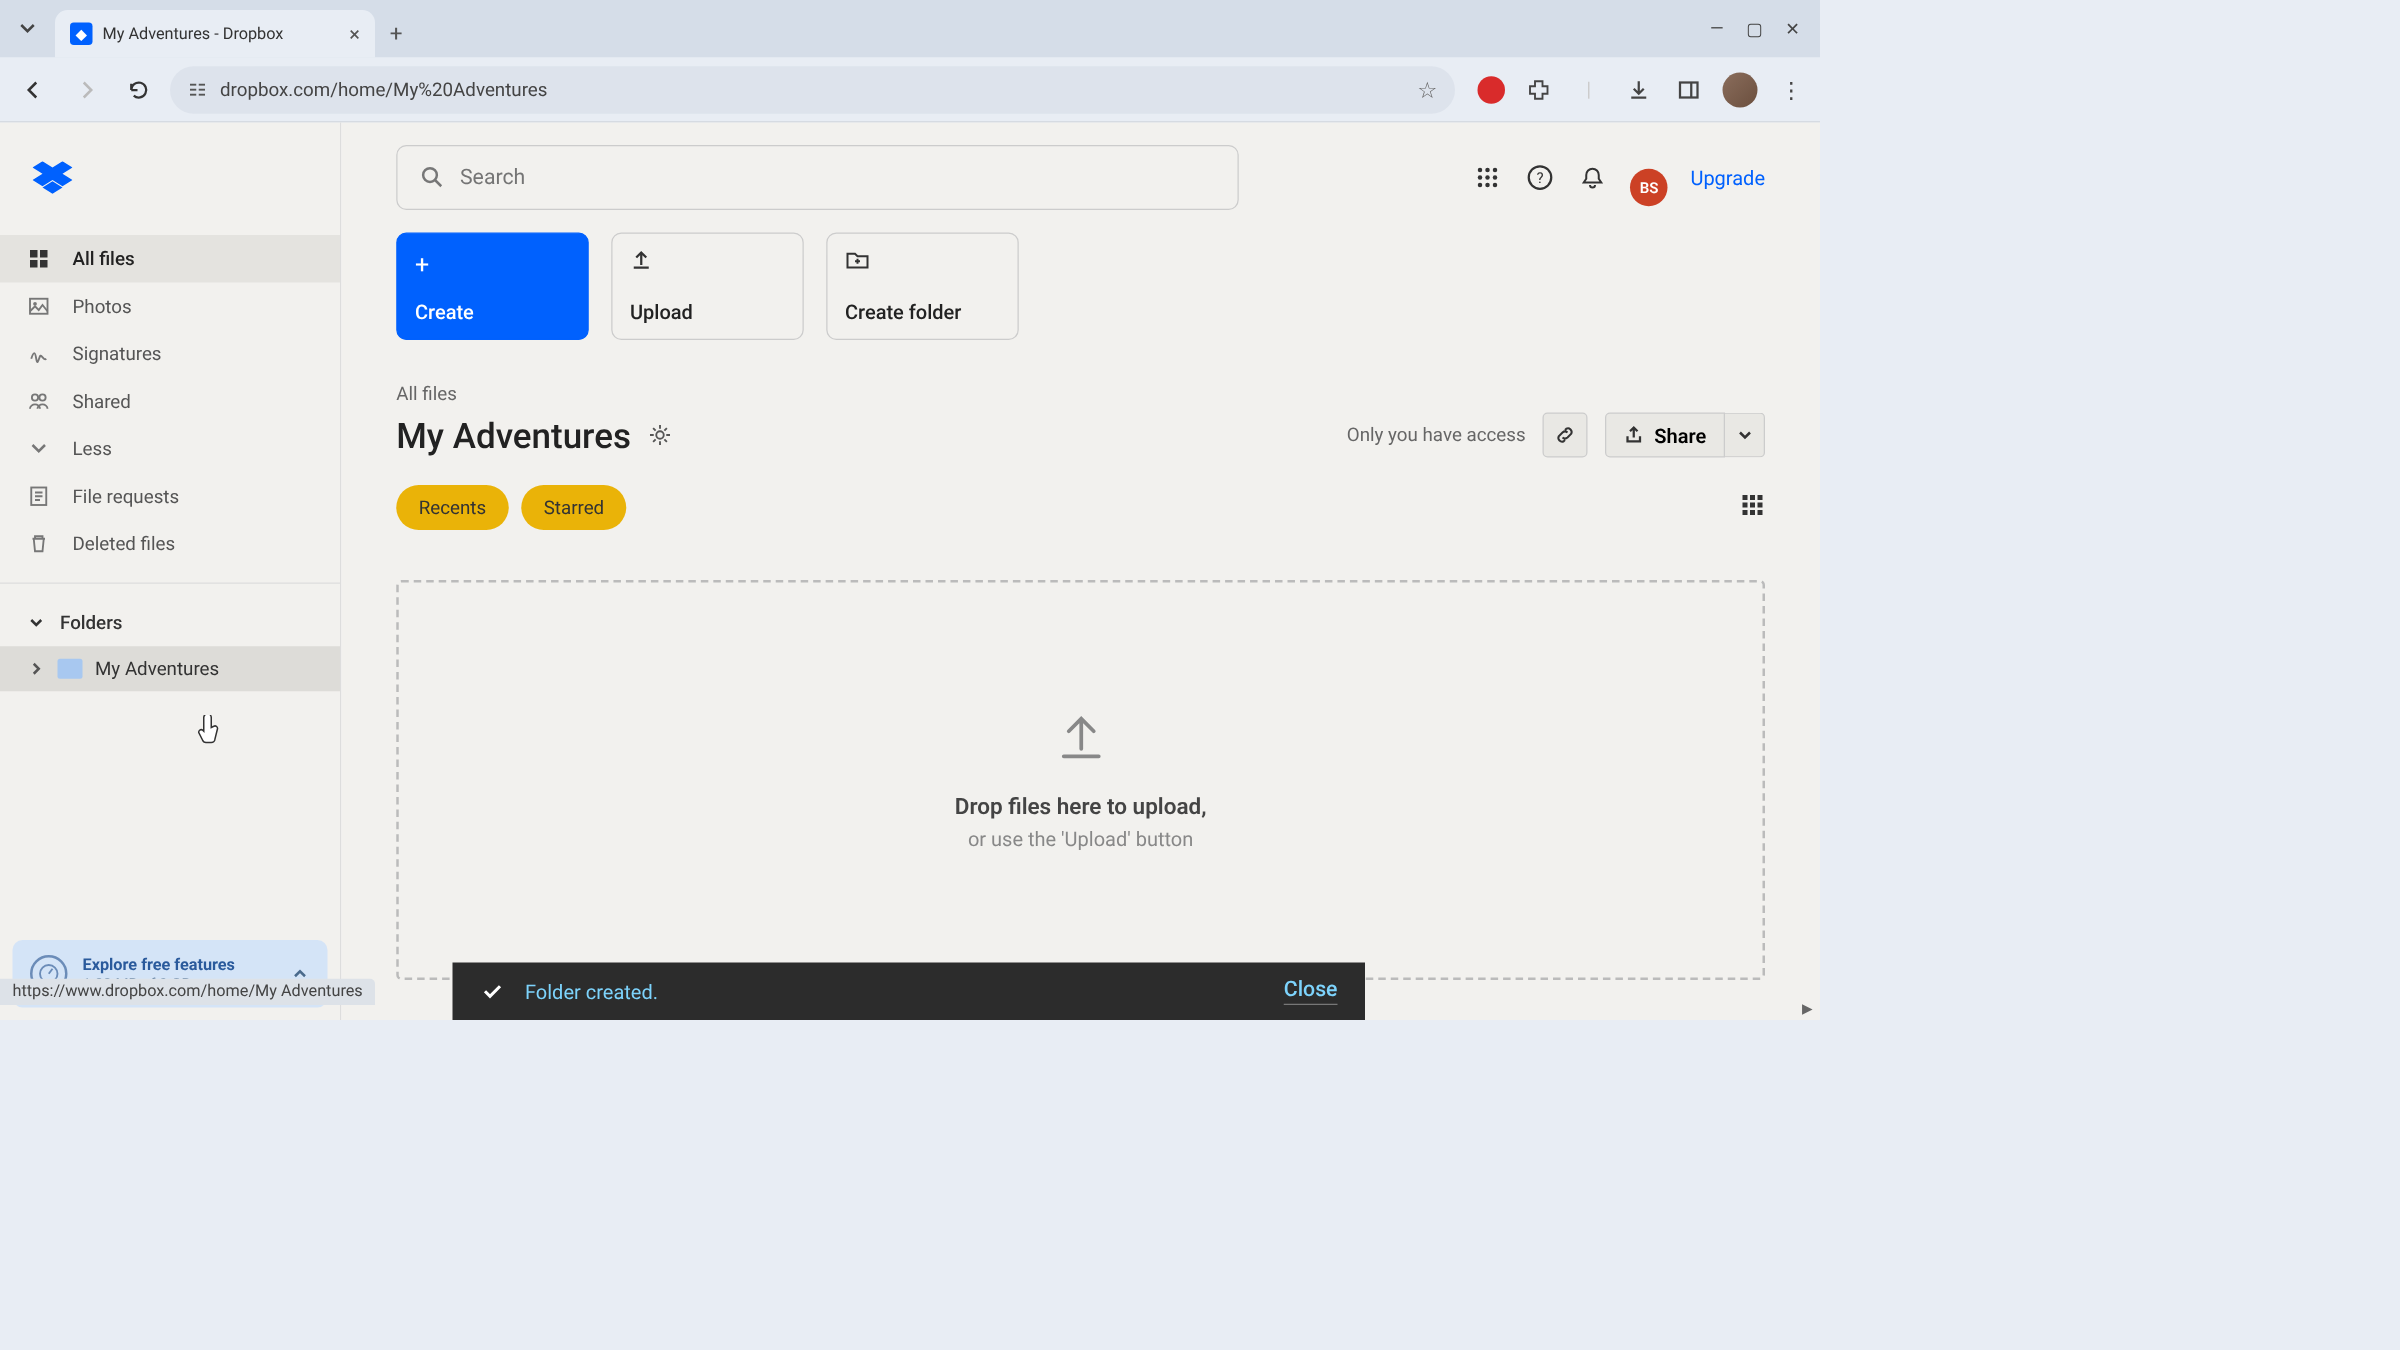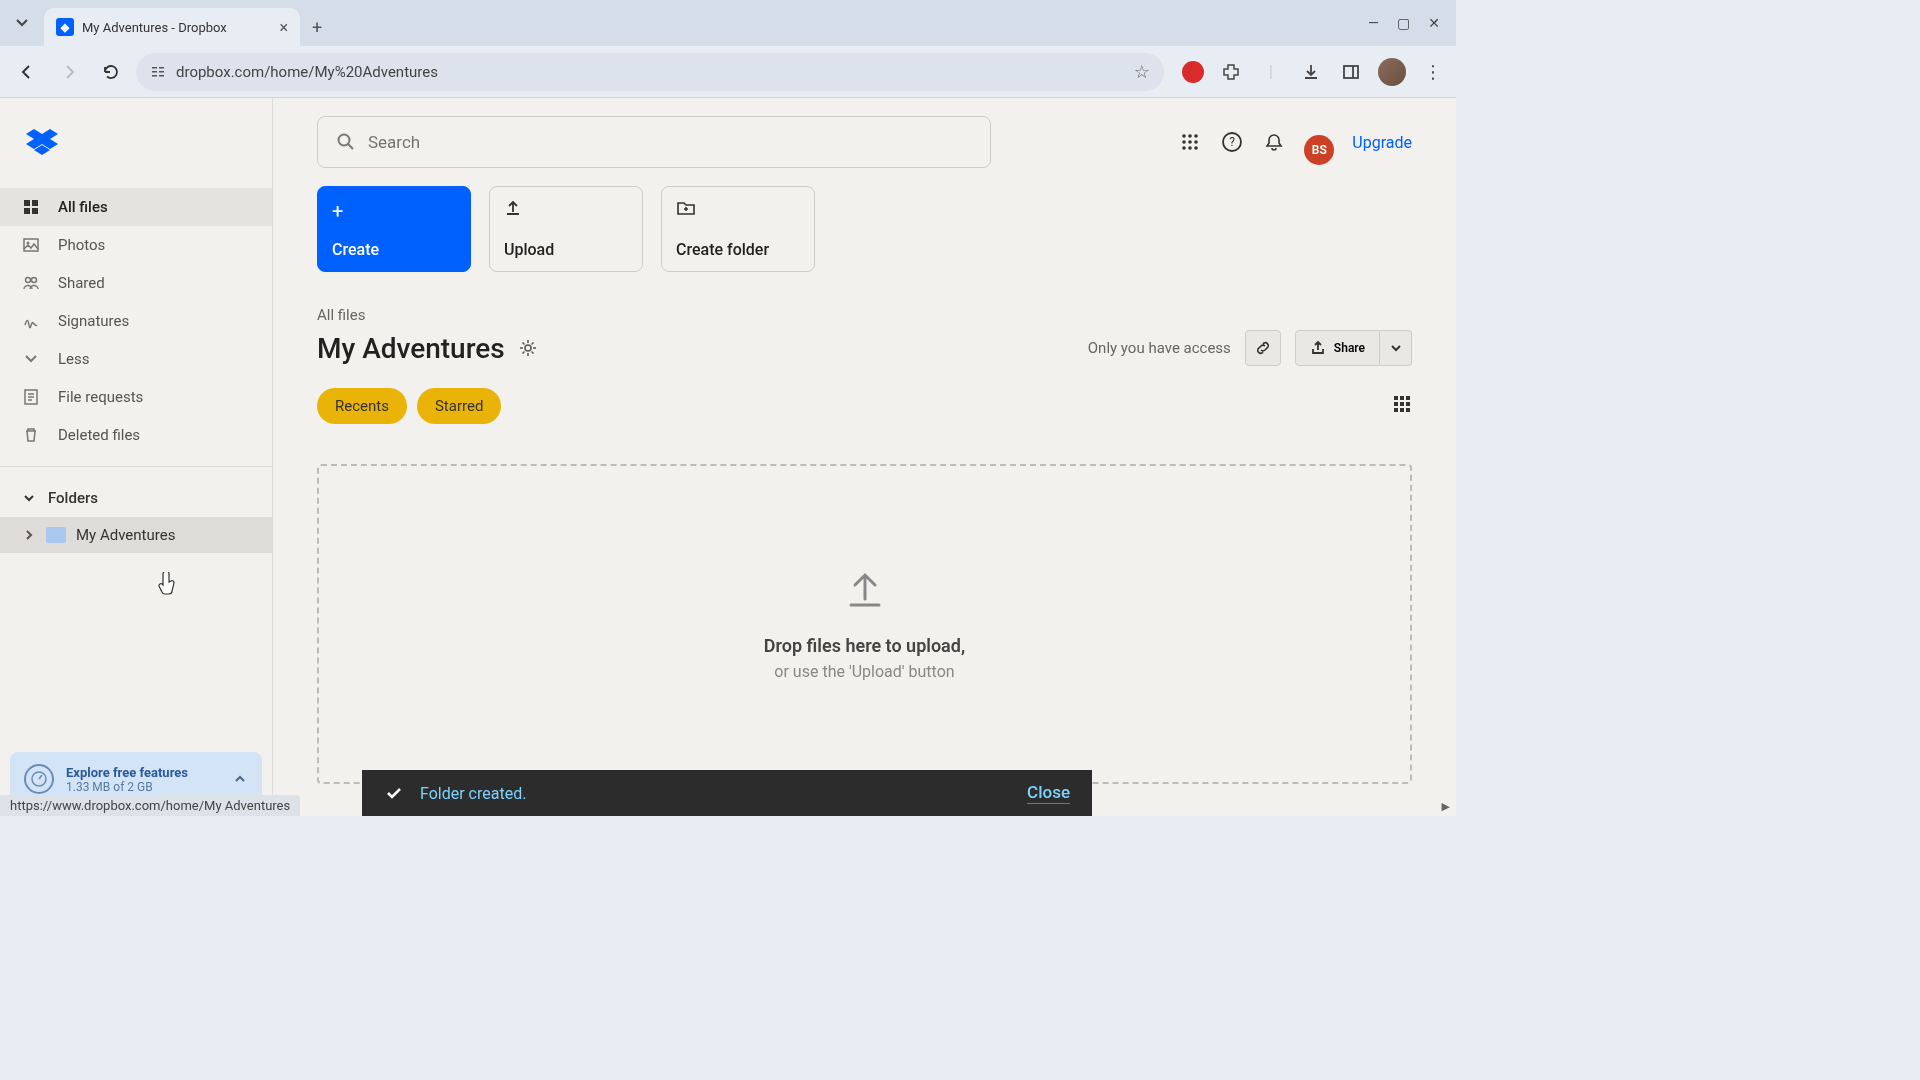--- a/index.html
+++ b/index.html
@@ -39,21 +39,21 @@
 .folders-header { display: flex; align-items: center; gap: 12px; padding: 10px 22px; font-size: 15px; color: #333; font-weight: 500; }
 .folder-item { display: flex; align-items: center; gap: 10px; padding: 9px 22px; font-size: 15px; color: #333; background: #dddcd8; }
 .folder-icon-sm { width: 20px; height: 16px; background: #a8c8f0; border-radius: 2px; }
 
 .explore-card { margin: auto 10px 10px 10px; background: #d4e4f7; border-radius: 8px; padding: 12px 14px; display: flex; align-items: center; gap: 12px; }
 .explore-icon { width: 30px; height: 30px; border: 2px solid #6b8cb8; border-radius: 50%; display: flex; align-items: center; justify-content: center; color: #6b8cb8; position: relative; }
 .explore-text { flex: 1; }
 .explore-title { font-size: 13px; font-weight: 700; color: #2a5a9c; }
 .explore-sub { font-size: 12px; color: #5a7a9c; }
 
-.status-hover { position: absolute; bottom: 0; left: 0; background: #dde2e8; padding: 3px 10px; font-size: 13px; color: #444; border-top-right-radius: 4px; z-index: 100; }
+.status-hover { position: absolute; bottom: 12px; left: 0; background: #dde2e8; padding: 3px 10px; font-size: 13px; color: #444; border-top-right-radius: 4px; z-index: 100; }
 
 
 .content { flex: 1; background: #f2f1ee; padding: 18px 44px 0 44px; overflow: hidden; position: relative; }
 .top-row { display: flex; align-items: center; gap: 18px; }
 .search-box { flex: 0 0 674px; height: 52px; border: 1px solid #ccc; border-radius: 8px; display: flex; align-items: center; padding: 0 18px; gap: 12px; background: #f2f1ee; }
 .search-box input { border: none; background: transparent; font-size: 17px; color: #777; outline: none; flex: 1; }
 .header-right { margin-left: auto; display: flex; align-items: center; gap: 18px; }
 .hdr-icon { width: 24px; height: 24px; display: flex; align-items: center; justify-content: center; color: #444; }
 .avatar-badge { width: 30px; height: 30px; border-radius: 50%; background: #cc4125; color: #fff; font-size: 12px; font-weight: 600; display: flex; align-items: center; justify-content: center; margin-top: 16px; }
 .upgrade-link { color: #0061fe; font-size: 16px; }
@@ -66,21 +66,21 @@
 .action-card:not(.primary) .card-label { color: #222; }
 .action-card:not(.primary) .card-icon { color: #444; }
 
 .breadcrumb { margin-top: 34px; font-size: 15px; color: #666; }
 .title-row { display: flex; align-items: center; margin-top: 6px; gap: 14px; }
 .folder-title { font-size: 28px; font-weight: 500; color: #222; }
 .gear { color: #555; }
 .title-right { margin-left: auto; display: flex; align-items: center; gap: 14px; }
 .access-text { font-size: 15px; color: #666; }
 .link-btn { width: 36px; height: 36px; border: 1px solid #ccc; background: #e9e8e4; display: flex; align-items: center; justify-content: center; border-radius: 4px; }
-.share-btn { height: 36px; border: 1px solid #ccc; background: #e9e8e4; display: flex; align-items: center; padding: 0 14px; gap: 8px; font-size: 12px; font-weight: 600; border-radius: 4px 0 0 4px; }
+.share-btn { height: 36px; border: 1px solid #ccc; background: #e9e8e4; display: flex; align-items: center; padding: 0 14px; gap: 8px; font-size: 16px; font-weight: 600; border-radius: 4px 0 0 4px; }
 .share-caret { width: 32px; height: 36px; border: 1px solid #ccc; border-left: none; background: #e9e8e4; display: flex; align-items: center; justify-content: center; border-radius: 0 4px 4px 0; }
 
 .filter-row { display: flex; align-items: center; gap: 10px; margin-top: 22px; }
 .pill { background: #eab308; border-radius: 20px; padding: 9px 18px; font-size: 15px; color: #333; }
 .view-toggle { margin-left: auto; }
 
 .drop-zone { margin-top: 40px; border: 2px dashed #bbb; border-radius: 4px; height: 320px; display: flex; flex-direction: column; align-items: center; justify-content: center; gap: 6px; }
 .drop-title { font-size: 18px; font-weight: 600; color: #444; margin-top: 18px; }
 .drop-sub { font-size: 16px; color: #888; }
 
@@ -184,31 +184,31 @@
     <div class="nav-item">
       <svg class="nav-icon" viewBox="0 0 18 18">
           <rect x="2" y="3" width="14" height="12" stroke="#777" stroke-width="1.5" fill="none"></rect>
           <circle cx="6" cy="7" r="1.5" fill="#777"></circle>
           <path d="M2 13l4-4 3 3 3-4 4 5" stroke="#777" stroke-width="1.5" fill="none"></path>
         </svg>
       <span>Photos</span>
     </div>
     <div class="nav-item">
       <svg class="nav-icon" viewBox="0 0 18 18">
+          <path d="M3 13c2-6 3-6 4 0s2 0 3-2 3 4 5 2" stroke="#777" stroke-width="1.5" fill="none"></path>
+        </svg>
+      <span>Signatures</span>
+    </div>
+    <div class="nav-item">
+      <svg class="nav-icon" viewBox="0 0 18 18">
           <circle cx="6" cy="6" r="2.5" stroke="#777" stroke-width="1.5" fill="none"></circle>
           <circle cx="12" cy="6" r="2.5" stroke="#777" stroke-width="1.5" fill="none"></circle>
           <path d="M2 15c0-2 2-3.5 4-3.5s4 1.5 4 3.5M8 15c0-2 2-3.5 4-3.5s4 1.5 4 3.5" stroke="#777" stroke-width="1.5" fill="none"></path>
         </svg>
       <span>Shared</span>
-    </div>
-    <div class="nav-item">
-      <svg class="nav-icon" viewBox="0 0 18 18">
-          <path d="M3 13c2-6 3-6 4 0s2 0 3-2 3 4 5 2" stroke="#777" stroke-width="1.5" fill="none"></path>
-        </svg>
-      <span>Signatures</span>
     </div>
     <div class="nav-item">
       <svg class="nav-icon" viewBox="0 0 18 18">
           <path d="M4 6l5 5 5-5" stroke="#777" stroke-width="2" fill="none"></path>
         </svg>
       <span>Less</span>
     </div>
     <div class="nav-item">
       <svg class="nav-icon" viewBox="0 0 18 18">
           <rect x="3" y="2" width="12" height="14" stroke="#777" stroke-width="1.5" fill="none"></rect>

